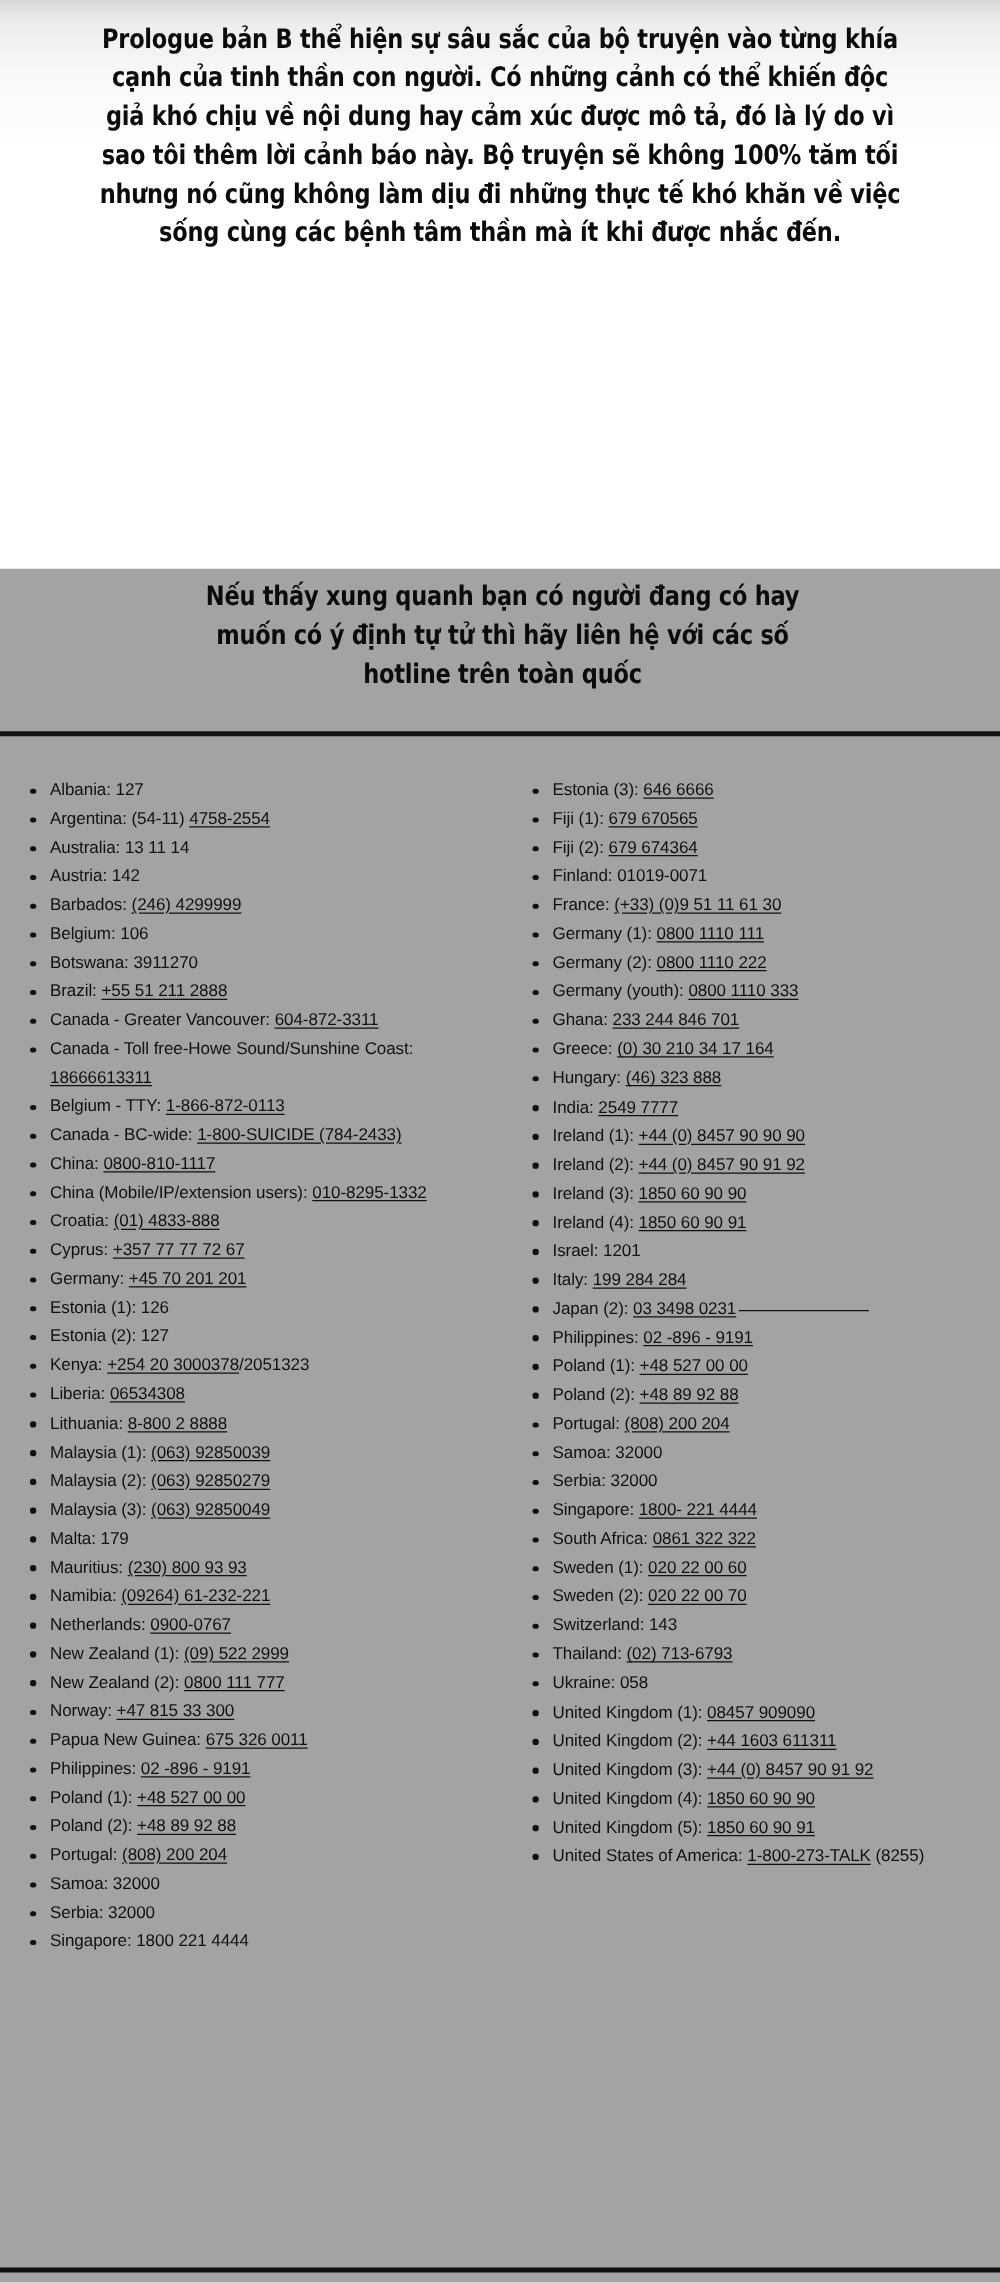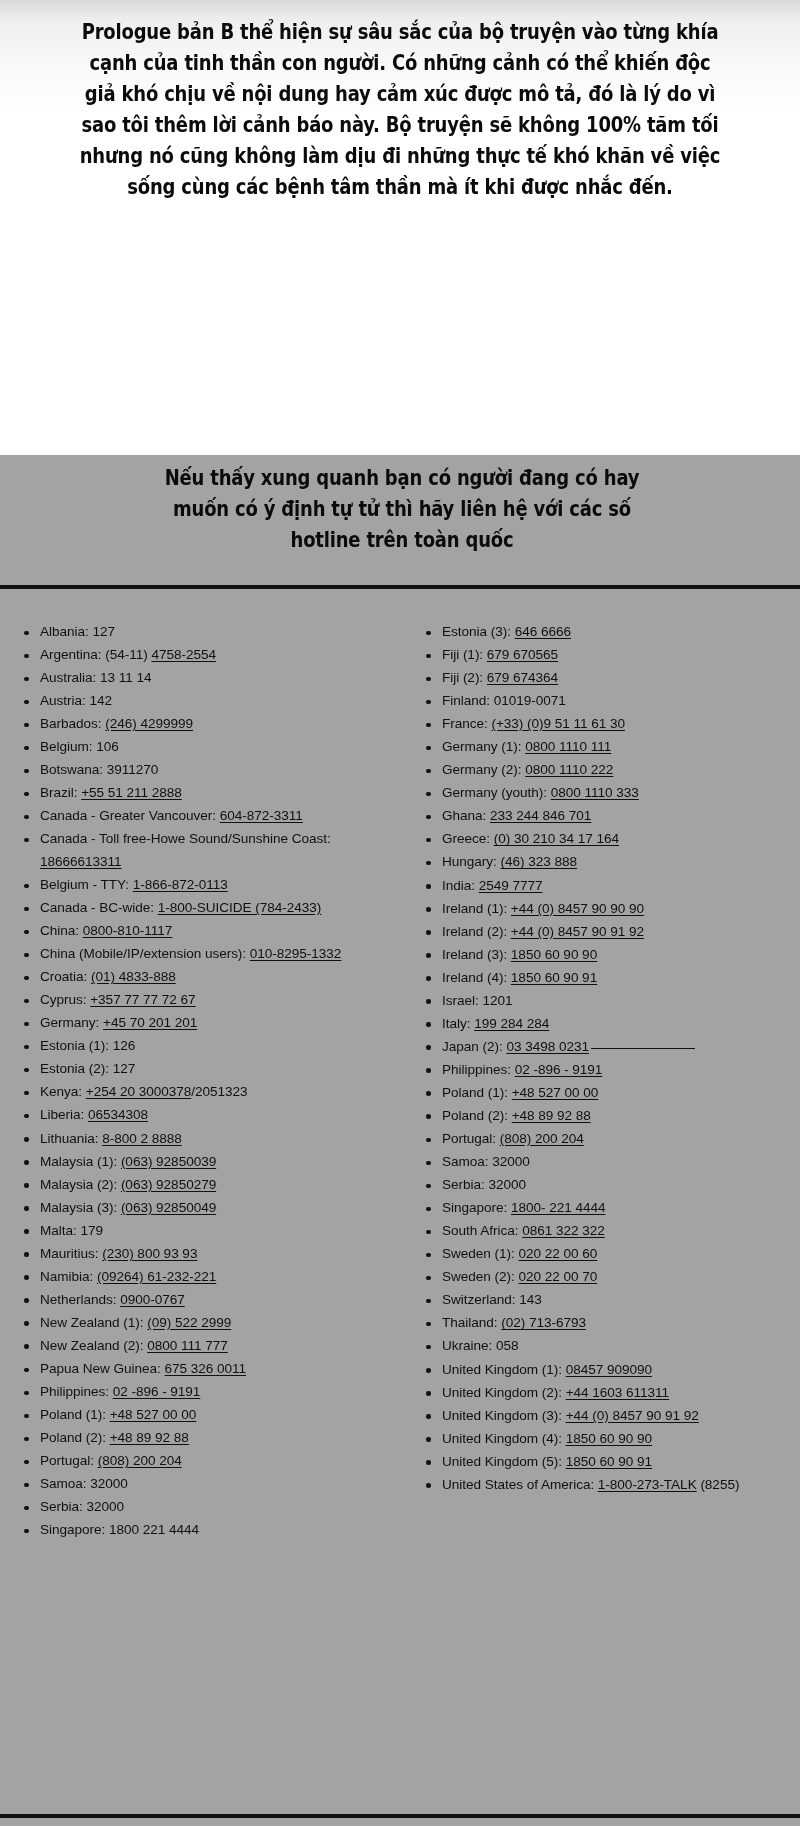--- a/index.html
+++ b/index.html
@@ -178,20 +178,21 @@
           <li><span>Lithuania: </span><span class="num-u">8-800 2 8888</span></li>
           <li><span>Malaysia (1): </span><span class="num-u">(063) 92850039</span></li>
           <li><span>Malaysia (2): </span><span class="num-u">(063) 92850279</span></li>
           <li><span>Malaysia (3): </span><span class="num-u">(063) 92850049</span></li>
           <li><span>Malta: </span><span>179</span></li>
           <li><span>Mauritius: </span><span class="num-u">(230) 800 93 93</span></li>
           <li><span>Namibia: </span><span class="num-u">(09264) 61-232-221</span></li>
           <li><span>Netherlands: </span><span class="num-u">0900-0767</span></li>
           <li><span>New Zealand (1): </span><span class="num-u">(09) 522 2999</span></li>
           <li><span>New Zealand (2): </span><span class="num-u">0800 111 777</span></li>
+          <li><span>Norway: </span><span class="num-u">+47 815 33 300</span></li>
           <li><span>Papua New Guinea: </span><span class="num-u">675 326 0011</span></li>
           <li><span>Philippines: </span><span class="num-u">02 -896 - 9191</span></li>
           <li><span>Poland (1): </span><span class="num-u">+48 527 00 00</span></li>
           <li><span>Poland (2): </span><span class="num-u">+48 89 92 88</span></li>
           <li><span>Portugal: </span><span class="num-u">(808) 200 204</span></li>
           <li><span>Samoa: </span><span>32000</span></li>
           <li><span>Serbia: </span><span>32000</span></li>
           <li class="handwritten"><span>Singapore: </span><span>1800  221 4444</span></li>
         </ul>
     </div>

